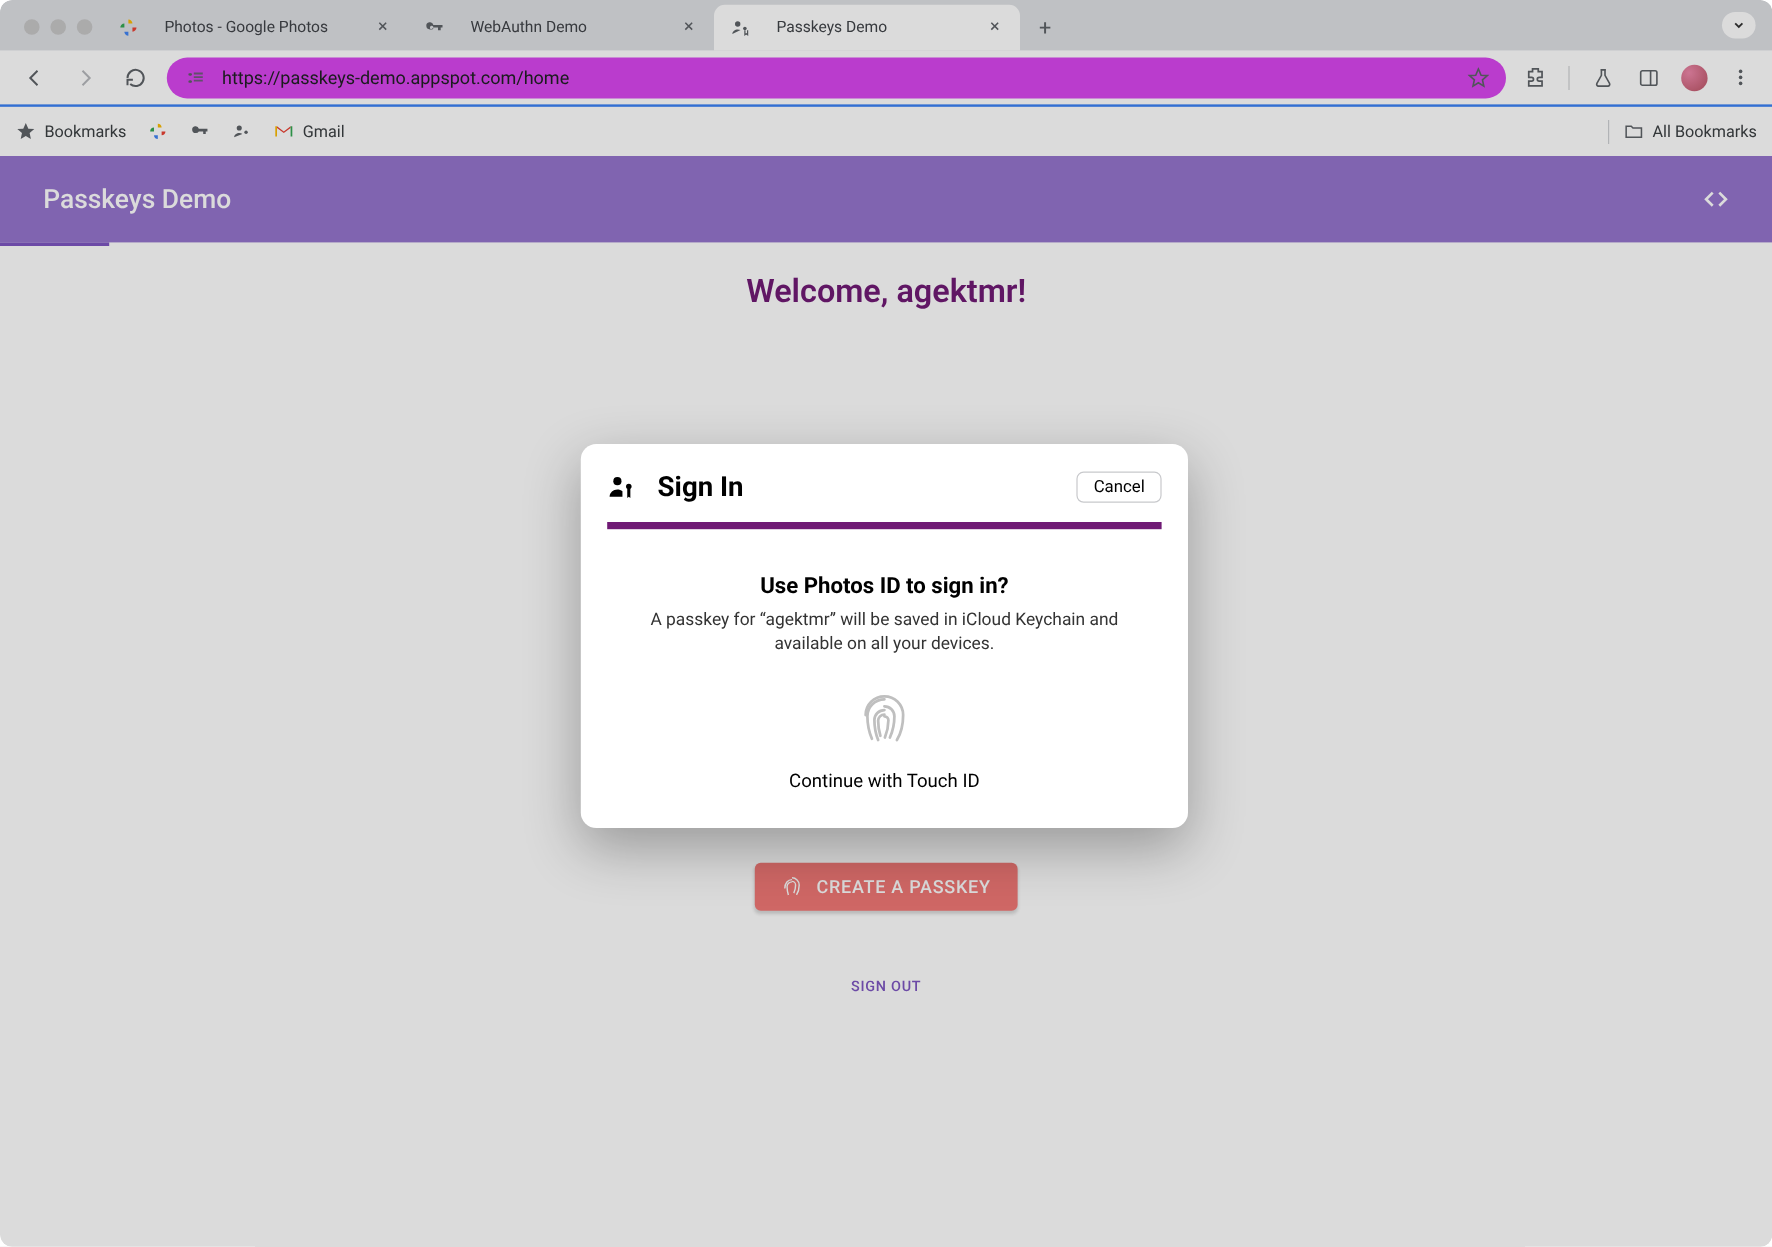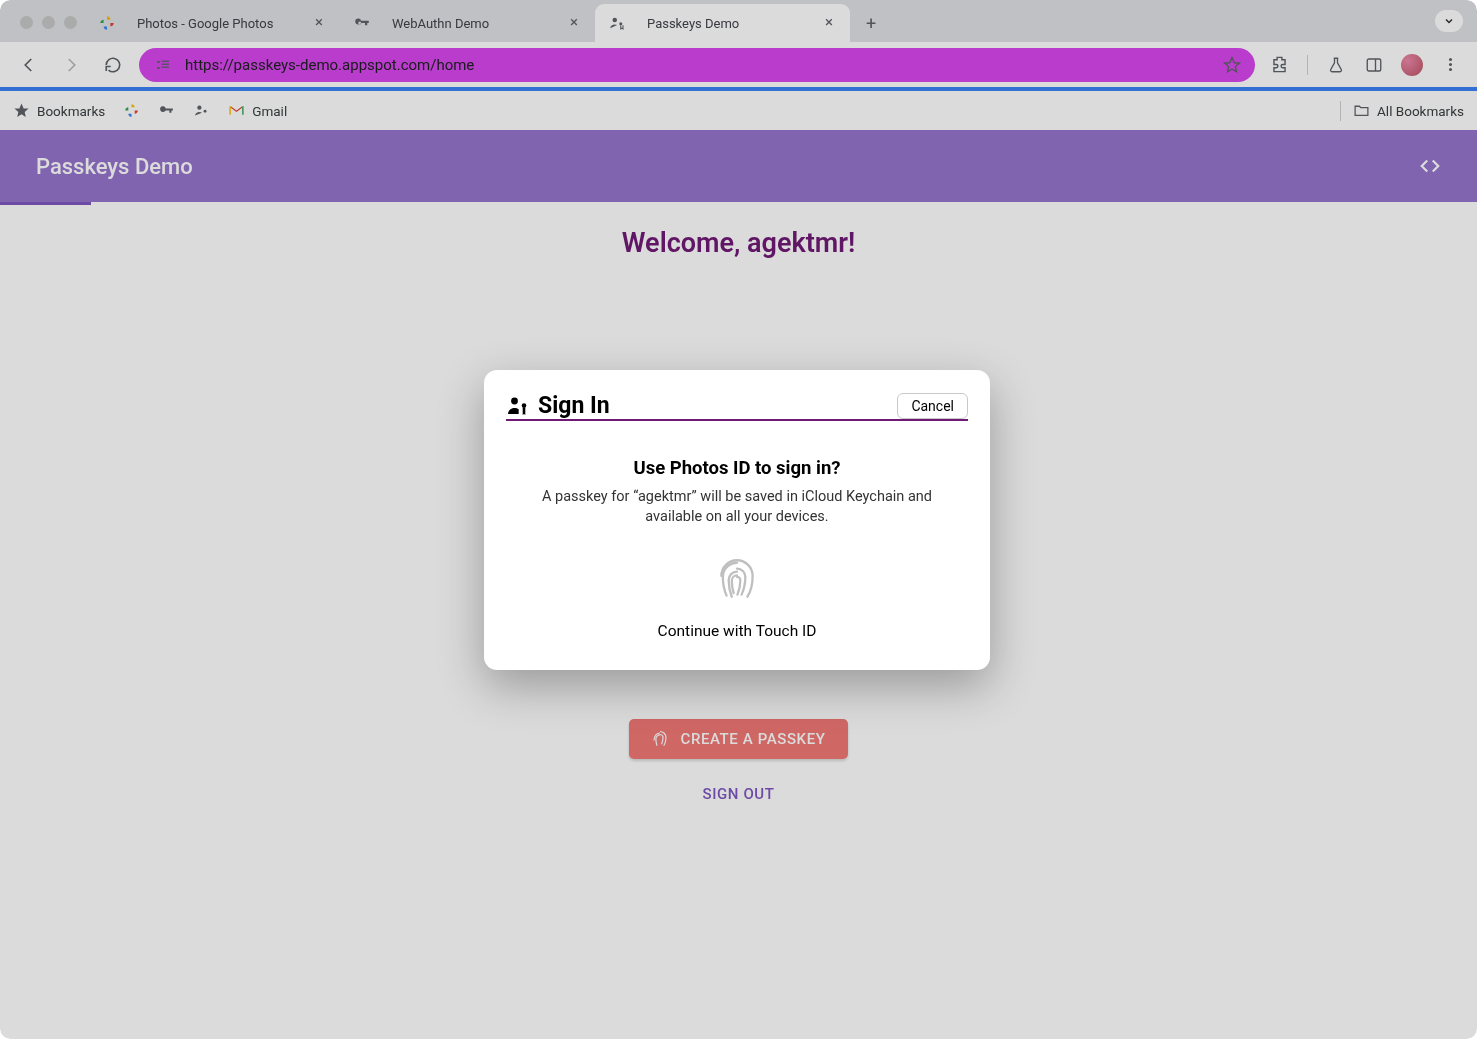--- a/index.html
+++ b/index.html
@@ -24,44 +24,44 @@
 .addr { flex:1; height:34px; background:#d946ef; border-radius:17px; display:flex; align-items:center; padding:0 14px; gap:12px; color:#202124; font-size:15px; }
 .addr .site-badge { width:20px; height:20px; color:#5f6368; display:flex; align-items:center; justify-content:center; }
 .addr .url { flex:1; }
 .addr .star { color:#5f6368; cursor:pointer; }
 .tb-icon { width:28px; height:28px; display:flex; align-items:center; justify-content:center; color:#5f6368; cursor:pointer; }
 .tb-sep { width:1px; height:20px; background:#cfd1d4; margin:0 4px; }
 .avatar { width:22px; height:22px; border-radius:50%; background:radial-gradient(circle at 30% 30%,#e8a,#b56); }
 .dots { font-size:18px; letter-spacing:0; line-height:1; color:#5f6368; cursor:pointer; display:flex; flex-direction:column; align-items:center; justify-content:center; gap:2px; width:28px; height:28px; }
 .dots span{ width:3px; height:3px; background:#5f6368; border-radius:50%; display:block;}
 
-.bookmarks { position:absolute; left:0; right:0; top:87px; height:43px; background:#fff; display:flex; align-items:center; padding:0 13px; gap:18px; font-size:13.5px; color:#3c4043; border-top:4px solid #3b82f6; }
+.bookmarks { position:absolute; left:0; right:0; top:87px; height:43px; background:#fff; display:flex; align-items:center; padding:0 13px; gap:18px; font-size:13.5px; color:#3c4043; border-top:2px solid #3b82f6; }
 .bm-item { display:flex; align-items:center; gap:7px; cursor:pointer; }
 .bm-right { margin-left:auto; display:flex; align-items:center; gap:8px; }
 
 
 .app-header { position:absolute; top:130px; left:0; right:0; height:72px; background:#9575cd; display:flex; align-items:center; padding:0 36px; }
 .app-title { color:#fff; font-size:22px; font-weight:500; }
 .app-header .code-icon { margin-left:auto; color:#fff; font-size:18px; letter-spacing:-2px; cursor:pointer; }
 .progress-bar { position:absolute; top:202px; left:0; width:91px; height:3px; background:#7e57c2; }
 
 .content { position:absolute; top:205px; left:0; right:0; bottom:0; text-align:center; padding-top:22px; }
 .welcome { font-size:27px; font-weight:600; color:#701a75; }
 .name-label { margin-top:56px; font-size:20px; font-weight:600; color:#2b2b2b; text-align:left; width:400px; margin-left:auto; margin-right:auto; padding-left:8px;}
 .passkey-row { width:400px; margin:360px auto 0 auto; display:flex; align-items:center; gap:26px; }
 .passkey-name { flex:1; text-align:left; color:#6d6d6d; font-size:17px; }
 .row-icon { width:22px; height:22px; color:#666; cursor:pointer; }
 
 .create-btn { margin-top:78px; display:inline-flex; align-items:center; gap:11px; background:#ef5350; color:#fff; border:none; padding:0 22px; height:40px; border-radius:5px; font-size:15px; font-weight:500; letter-spacing:.6px; cursor:pointer; box-shadow:0 2px 3px rgba(0,0,0,.2); opacity:.78;text-align:right; }
-.signout { margin-top:26px; color:#7e57c2; font-size:15px; font-weight:500; letter-spacing:.6px; cursor:pointer; display:inline-block; }
+.signout { margin-top:56px; color:#7e57c2; font-size:12px; font-weight:500; letter-spacing:.6px; cursor:pointer; display:inline-block; }
 
 
 .modal-backdrop { position:absolute; inset:0; background:rgba(0,0,0,0.14); border-radius:10px;}
 .dialog { position:absolute; left:484px; top:370px; width:506px; background:#fff; border-radius:13px; box-shadow:0 16px 46px rgba(0,0,0,.3); padding:22px 22px 30px 22px; }
-.dialog-head { display:flex; align-items:center; gap:8px; border-bottom:2px solid #701a75; }
+.dialog-head { display:flex; align-items:center; gap:18px; padding-bottom:16px; border-bottom:6px solid #701a75; }
 .dialog-head h2 { font-size:23px; font-weight:700; }
 .dialog-head .cancel { margin-left:auto; background:#fff; border:1px solid #c8c9cc; border-radius:6px; padding:4px 13px; font-size:14px; cursor:pointer; }
 .dialog-body { padding-top:36px; text-align:center; }
 .dialog-body h3 { font-size:18.5px; font-weight:700; }
 .dialog-body p { margin-top:8px; font-size:14.5px; color:#333; line-height:1.35; padding:0 22px; }
 .fingerprint { margin:28px auto 0 auto; width:50px; height:50px; }
 .fingerprint svg { width:100%; height:100%; }
 .continue { margin-top:18px; font-size:15.5px; }
 
 

